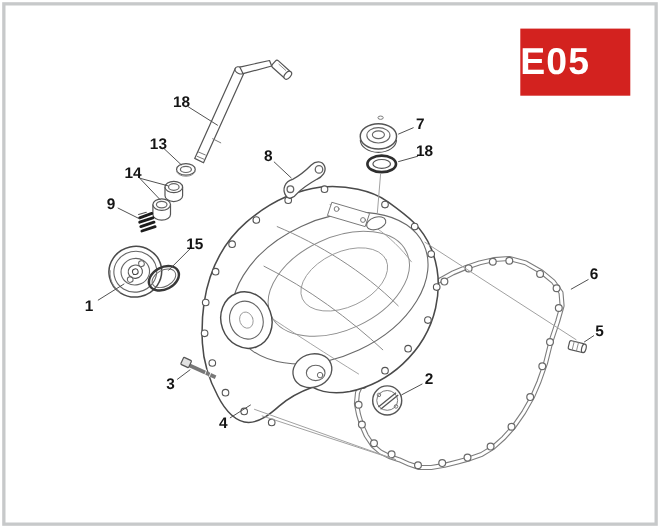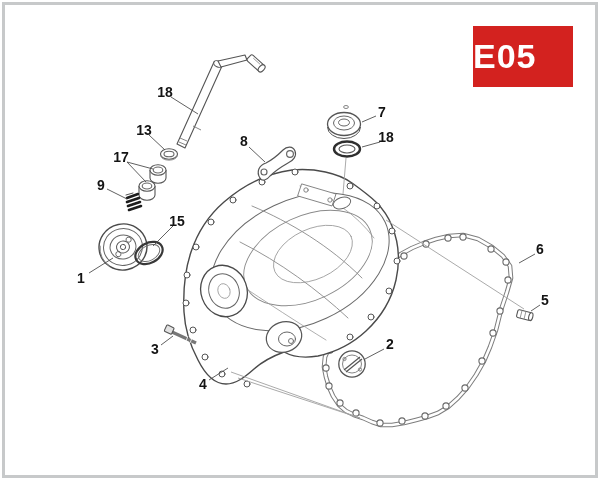--- a/index.html
+++ b/index.html
@@ -238,21 +238,21 @@
     <div class="co-label" style="left:203px;top:384px">4</div>
     <div class="co-label" style="left:545px;top:300px">5</div>
     <div class="co-label" style="left:540px;top:249px">6</div>
     <div class="co-label" style="left:382px;top:112px">7</div>
     <div class="co-label" style="left:244px;top:141px">8</div>
     <div class="co-label" style="left:101px;top:185px">9</div>
     <div class="co-label" style="left:165px;top:92px">18</div>
     <div class="co-label" style="left:177px;top:221px">15</div>
     <div class="co-label" style="left:386px;top:137px">18</div>
     <div class="co-label" style="left:144px;top:130px">13</div>
-    <div class="co-label" style="left:121px;top:157px">17</div>
+    <div class="co-label" style="left:121px;top:157px">14</div>
   </div>
 
   <div class="model-badge" style="background: rgb(211, 34, 31); color: rgb(255, 255, 255);">
     <span>E05</span>
   </div>
 
   <div class="frame"></div>
 </div>
 
 </body></html>

